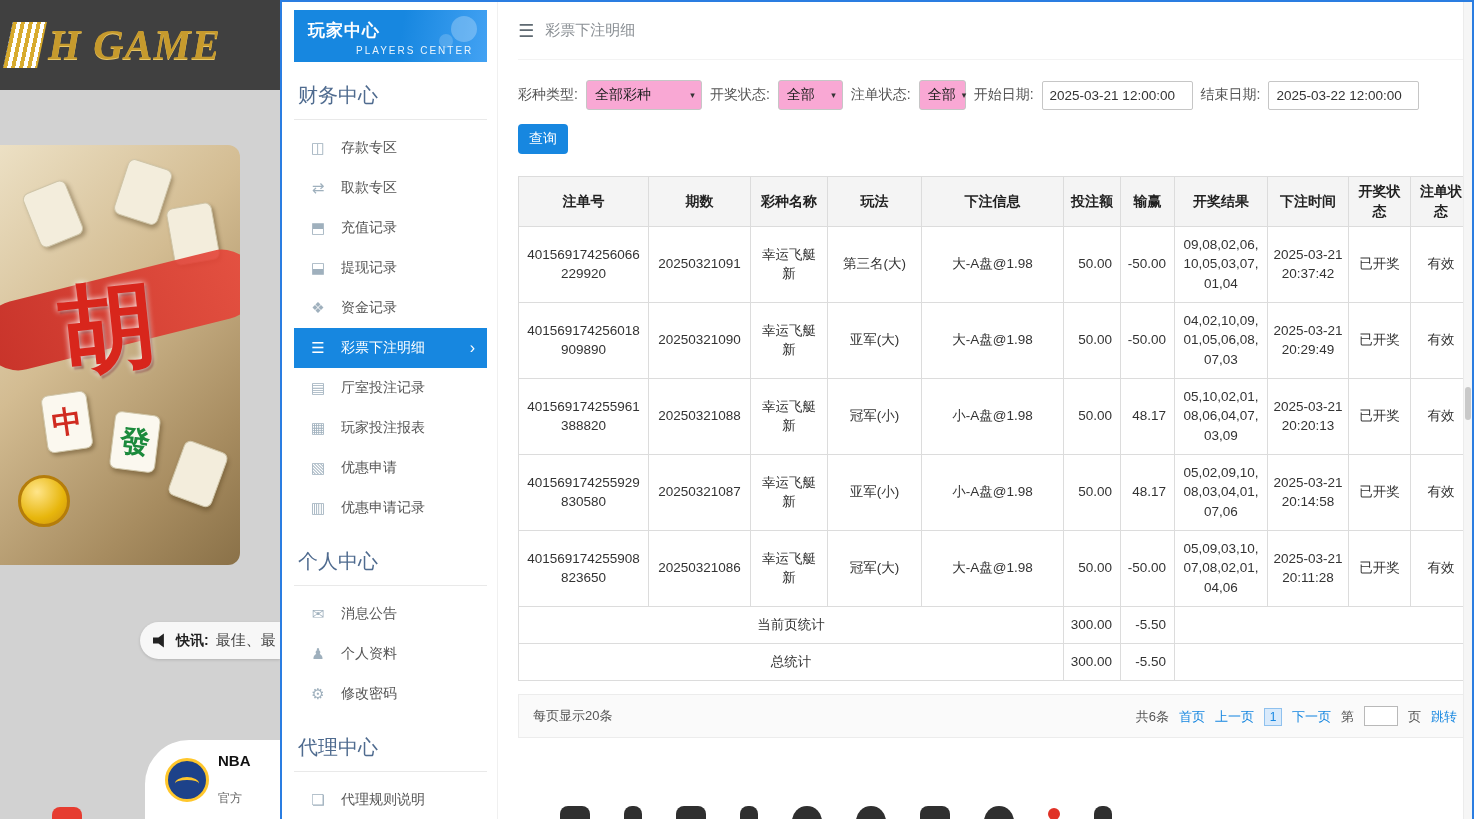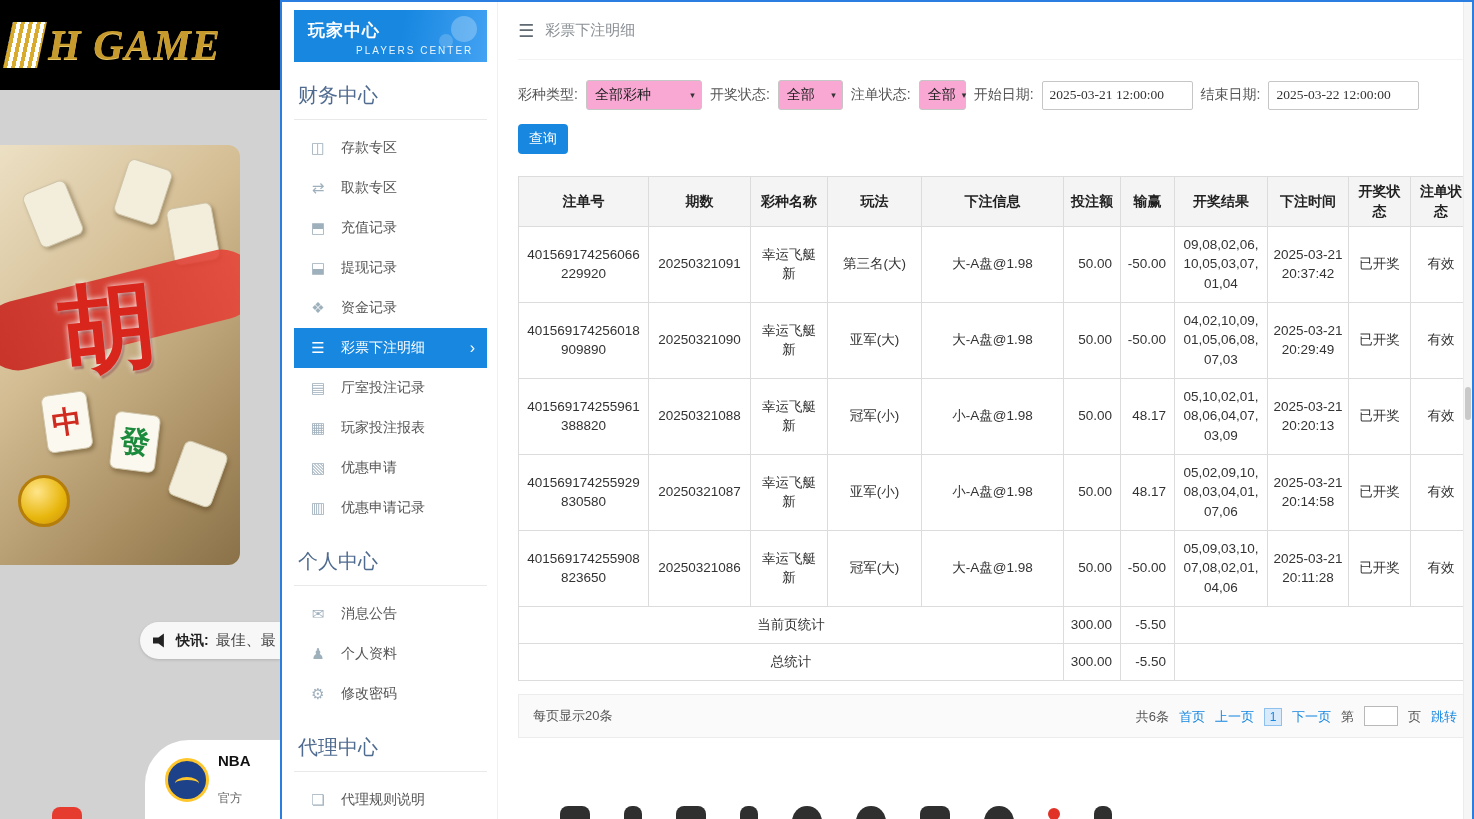--- a/index.html
+++ b/index.html
@@ -1,21 +1,21 @@
 <!DOCTYPE html>
 <html><head>
 <meta charset="utf-8">
 <style>
   * { margin:0; padding:0; box-sizing:border-box; }
   html,body { width:1474px; height:819px; overflow:hidden; }
   body { position:relative; background:#d2d2d2; font-family:"Liberation Sans","DejaVu Sans",sans-serif; }
 
   
   .page-left { position:absolute; left:0; top:0; width:280px; height:819px; }
-  .site-header { height:90px; background:#000000; display:flex; align-items:center; padding-left:8px; gap:6px; }
+  .site-header { height:90px; background:#404040; display:flex; align-items:center; padding-left:8px; gap:6px; }
   .logo-bars { width:34px; height:46px; background:repeating-linear-gradient(90deg,#d8ab2e 0 4px,#fff 4px 8px); transform:skewX(-12deg); }
   .logo-text { font-family:"Liberation Serif","DejaVu Serif",serif; font-style:italic; font-weight:bold; font-size:42px; letter-spacing:1px; color:#c69a2d; text-shadow:0 1px 0 #e9c765; white-space:nowrap; }
   .promo { position:absolute; top:145px; left:0; width:240px; height:420px; border-radius:0 12px 12px 0; overflow:hidden;
            background:linear-gradient(135deg,#ece0c4 0%,#d3bc92 40%,#a78c60 78%,#8a7148 100%); }
   .tile { position:absolute; width:46px; height:58px; background:#fbf8ef; border:1px solid #cfc5a8; border-radius:7px;
           display:flex; align-items:center; justify-content:center; font-size:30px; font-weight:bold; box-shadow:2px 3px 4px rgba(60,40,10,.35); }
   .tile.green { color:#1c8a3c; } .tile.red { color:#d02b20; } .tile.blank { background:#f3eddc; }
   .ribbon { position:absolute; left:-20px; top:130px; width:280px; height:70px; background:linear-gradient(90deg,#c6231d,#e8483b); transform:rotate(-14deg); border-radius:40px; opacity:.9; }
   .big-char { position:absolute; left:60px; top:120px; font-size:96px; font-weight:bold; color:#d8261c; text-shadow:0 0 6px #fff,2px 3px 2px rgba(90,0,0,.5); transform:rotate(-6deg); font-family:"Liberation Serif","DejaVu Serif",serif; }
   .coin { position:absolute; left:18px; top:330px; width:52px; height:52px; border-radius:50%; background:radial-gradient(circle at 35% 30%,#ffe58a,#e7b javascript0c 60%,#c98f10); background:radial-gradient(circle at 35% 30%,#ffe58a,#e7b60c 60%,#c98f10); border:3px solid #b57d0a; }
@@ -52,21 +52,21 @@
 
   
   .content { flex:1; padding:0 13px 0 20px; position:relative; }
   .topbar { height:58px; display:flex; align-items:center; gap:11px; border-bottom:1px solid #f3f3f3; }
   .hamburger { color:#5f6a72; font-size:18px; }
   .topbar-title { color:#8a8f94; font-size:15px; }
   .filters { display:flex; align-items:center; gap:8px; margin-top:20px; font-size:14px; color:#555; white-space:nowrap; }
   .sel { border:1px solid #c6c6c6; border-radius:3px; height:30px; display:inline-flex; align-items:center; justify-content:space-between; padding:0 6px 0 8px; color:#222; background:#f9a8d4; cursor:pointer; }
   .w1{width:116px}.w2{width:65px}.w3{width:47px}
   .sel-arrow { font-size:9px; color:#333; margin-left:6px; }
-  .date-input { width:151px; height:29px; border:1px solid #c6c6c6; border-radius:2px; font-size:13.5px; color:#333; padding:0 7px; font-family:Liberation Serif, serif; }
+  .date-input { width:151px; height:29px; border:1px solid #c6c6c6; border-radius:2px; font-size:13.5px; color:#333; padding:0 7px; font-family:Liberation Sans, sans-serif; }
   .search-btn { margin-top:14px; width:50px; height:30px; background:#1787e0; color:#fff; border:none; border-radius:4px; font-size:14px; cursor:pointer; }
 
   table.bet { border-collapse:collapse; width:100%; margin-top:22px; table-layout:fixed; font-size:13.5px; color:#333; }
   .bet th, .bet td { border:1px solid #dcdcdc; text-align:center; padding:4px 5px; word-break:break-all; vertical-align:middle; line-height:1.45; }
   .bet th { background:#f4f4f4; font-size:14px; height:38px; font-weight:bold; color:#222; }
   tr.data-row { height:76px; }
   td.num { text-align:right; padding-right:8px; }
   tr.summary { height:37px; }
 
   .footer-bar { margin-top:13px; background:#fafafa; border:1px solid #ececec; height:44px; display:flex; align-items:center; justify-content:space-between; padding:0 14px; font-size:13px; color:#555; }

